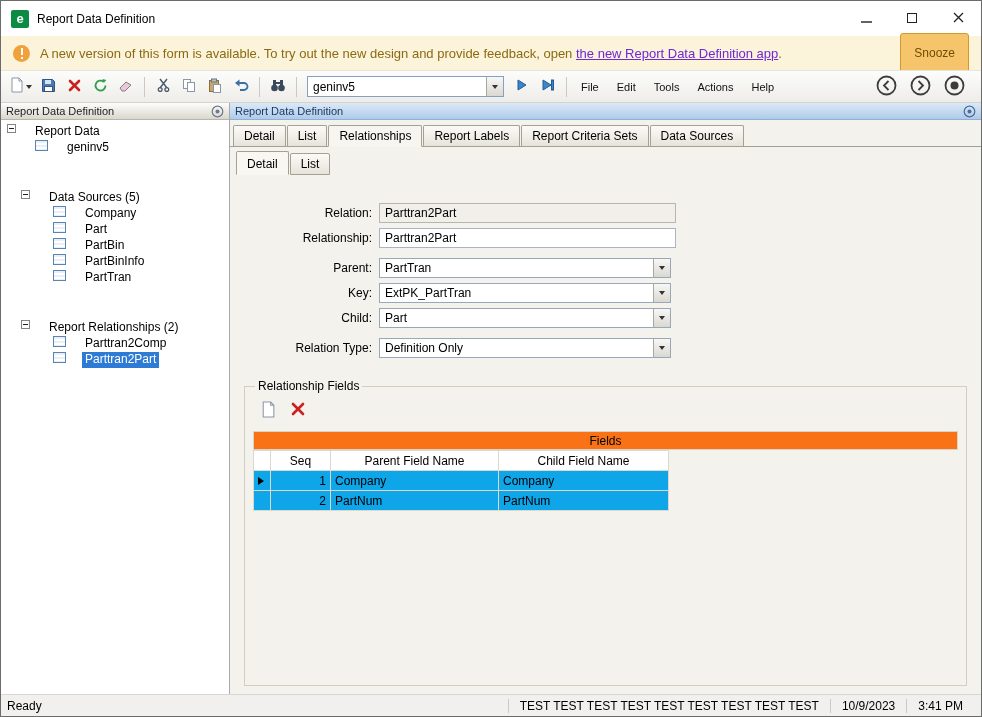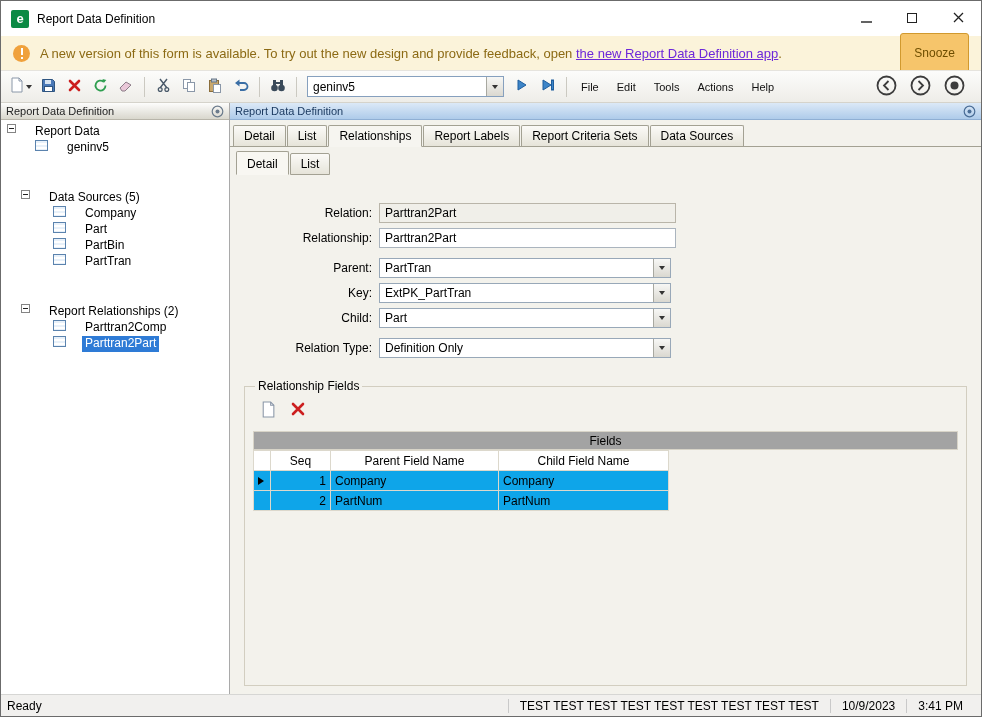--- a/index.html
+++ b/index.html
@@ -103,21 +103,21 @@
   .fcombo-text { flex:1; padding:0 5px; font-size:12px; }
   .fcombo-btn { width:17px; height:100%; border-left:1px solid #a8a8a0;
                 background:linear-gradient(#f7f7f5,#dad8d0);
                 display:flex; align-items:center; justify-content:center; }
 
   
   .group { margin:16px 14px 8px 14px; border:1px solid #d2cec0; padding:2px 8px 20px 8px; flex:1; }
   .group legend { font-size:12px; padding:0 3px; margin-left:2px; }
   .group-toolbar { display:flex; gap:5px; margin:3px 0 8px 2px; }
   .gbtn { width:25px; height:25px; display:flex; align-items:center; justify-content:center; cursor:pointer; }
-  .grid-banner { background:#a3a3a3; border:1px solid #d8d4c8; height:19px; display:flex;
+  .grid-banner { background:#f97316; border:1px solid #d8d4c8; height:19px; display:flex;
                  align-items:center; justify-content:center; font-size:12px; }
   table.fields-table { border-collapse:collapse; background:#0ea5e9; table-layout:fixed; }
   .fields-table th, .fields-table td { border:1px solid #dcd8cc; font-size:12px; height:20px;
                  font-weight:normal; overflow:hidden; white-space:nowrap; }
   .fields-table th { background:#fff; text-align:center; padding:0 4px; }
   .fields-table td { padding:0 4px; }
   .csel { width:17px; } .cseq { width:60px; } .cpar { width:168px; } .cchild { width:170px; }
   td.seq-cell { text-align:right; }
   .row-arrow { width:0; height:0; border-top:4px solid transparent; border-bottom:4px solid transparent;
                border-left:6px solid #000; display:inline-block; }
@@ -306,20 +306,24 @@
           <span class="tree-icon"></span>
           <span class="tree-label">Company</span>
         </div>
         <div class="tree-row ind2">
           <span class="tree-icon"></span>
           <span class="tree-label">Part</span>
         </div>
         <div class="tree-row ind2">
           <span class="tree-icon"></span>
           <span class="tree-label">PartBin</span>
+        </div>
+        <div class="tree-row ind2">
+          <span class="tree-icon"></span>
+          <span class="tree-label">PartBinInfo</span>
         </div>
         <div class="tree-row ind2">
           <span class="tree-icon"></span>
           <span class="tree-label">PartTran</span>
         </div>
         <div class="tree-row ind1">
           <span class="expander"></span>
           <span class="tree-label">Report Relationships (2)</span>
         </div>
         <div class="tree-row ind2">

